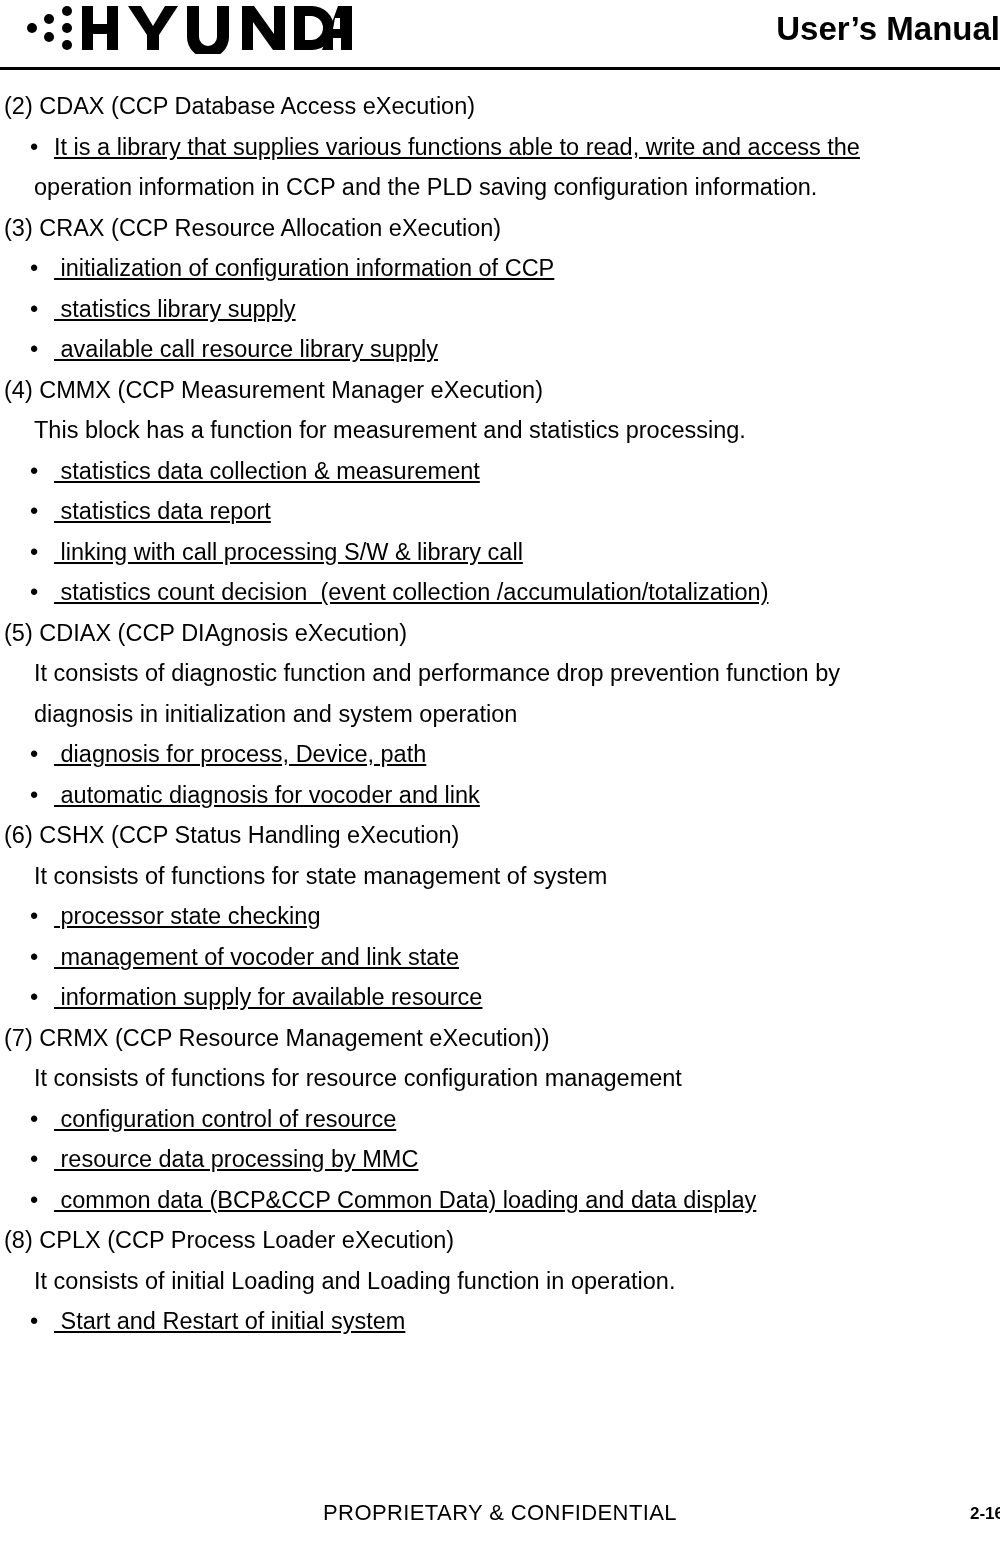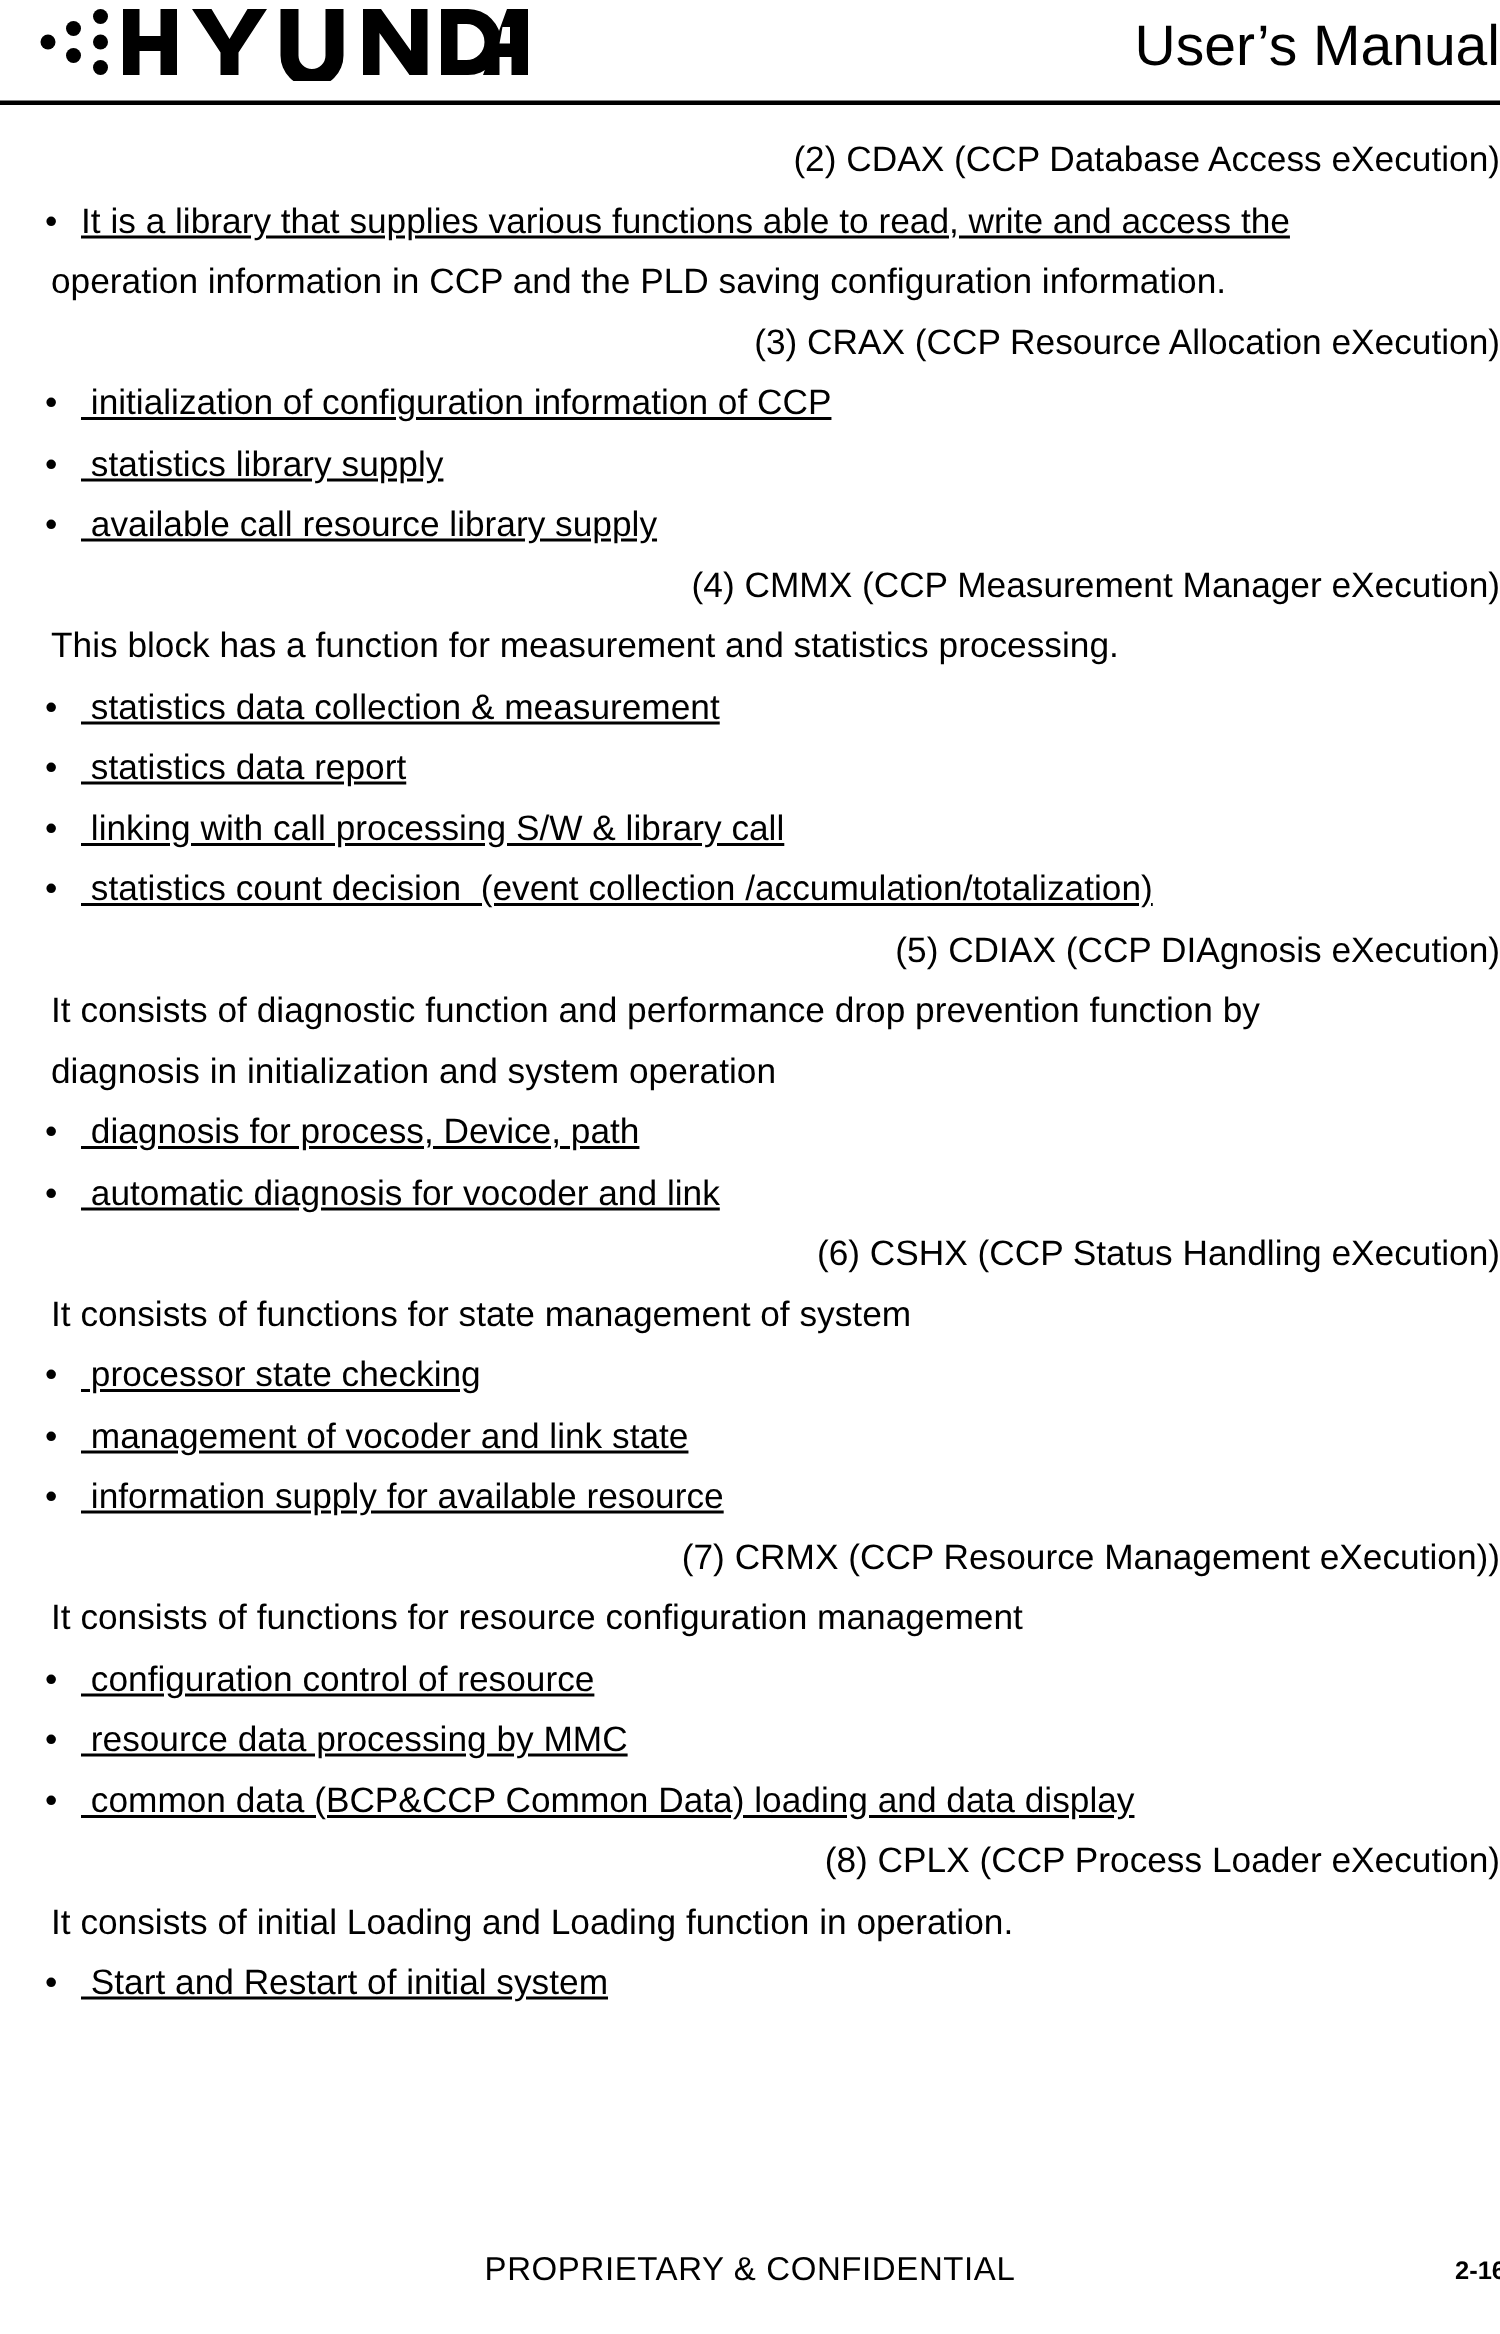--- a/index.html
+++ b/index.html
@@ -31,22 +31,22 @@
     height: 48px;
     display: flex;
     align-items: center;
   }
   .logo svg { display: block; }
 
   .manual-title {
     position: absolute;
     right: 0px;
     top: 10px;
-    font-size: 38px;
-    font-weight: normal;
+    font-size: 33px;
+    font-weight: bold;
     letter-spacing: 0px;
     white-space: nowrap;
   }
 
   .header-rule {
     position: absolute;
     left: 0;
     top: 67px;
     width: 1000px;
     height: 3px;
@@ -61,21 +61,21 @@
     width: 1000px;
   }
 
   .line {
     font-size: 23.5px;
     line-height: 40.5px;
     white-space: pre;
     color: #000;
   }
   
-  .lvl-0 { padding-left: 20px; text-align: right; }      
+  .lvl-0 { padding-left: 4px; }      
   .lvl-1 { padding-left: 34px; }     
   .lvl-b { padding-left: 30px; }     
 
   .bullet-row {
     display: flex;
     align-items: baseline;
   }
   .bullet-dot {
     width: 24px;
     flex: 0 0 24px;

